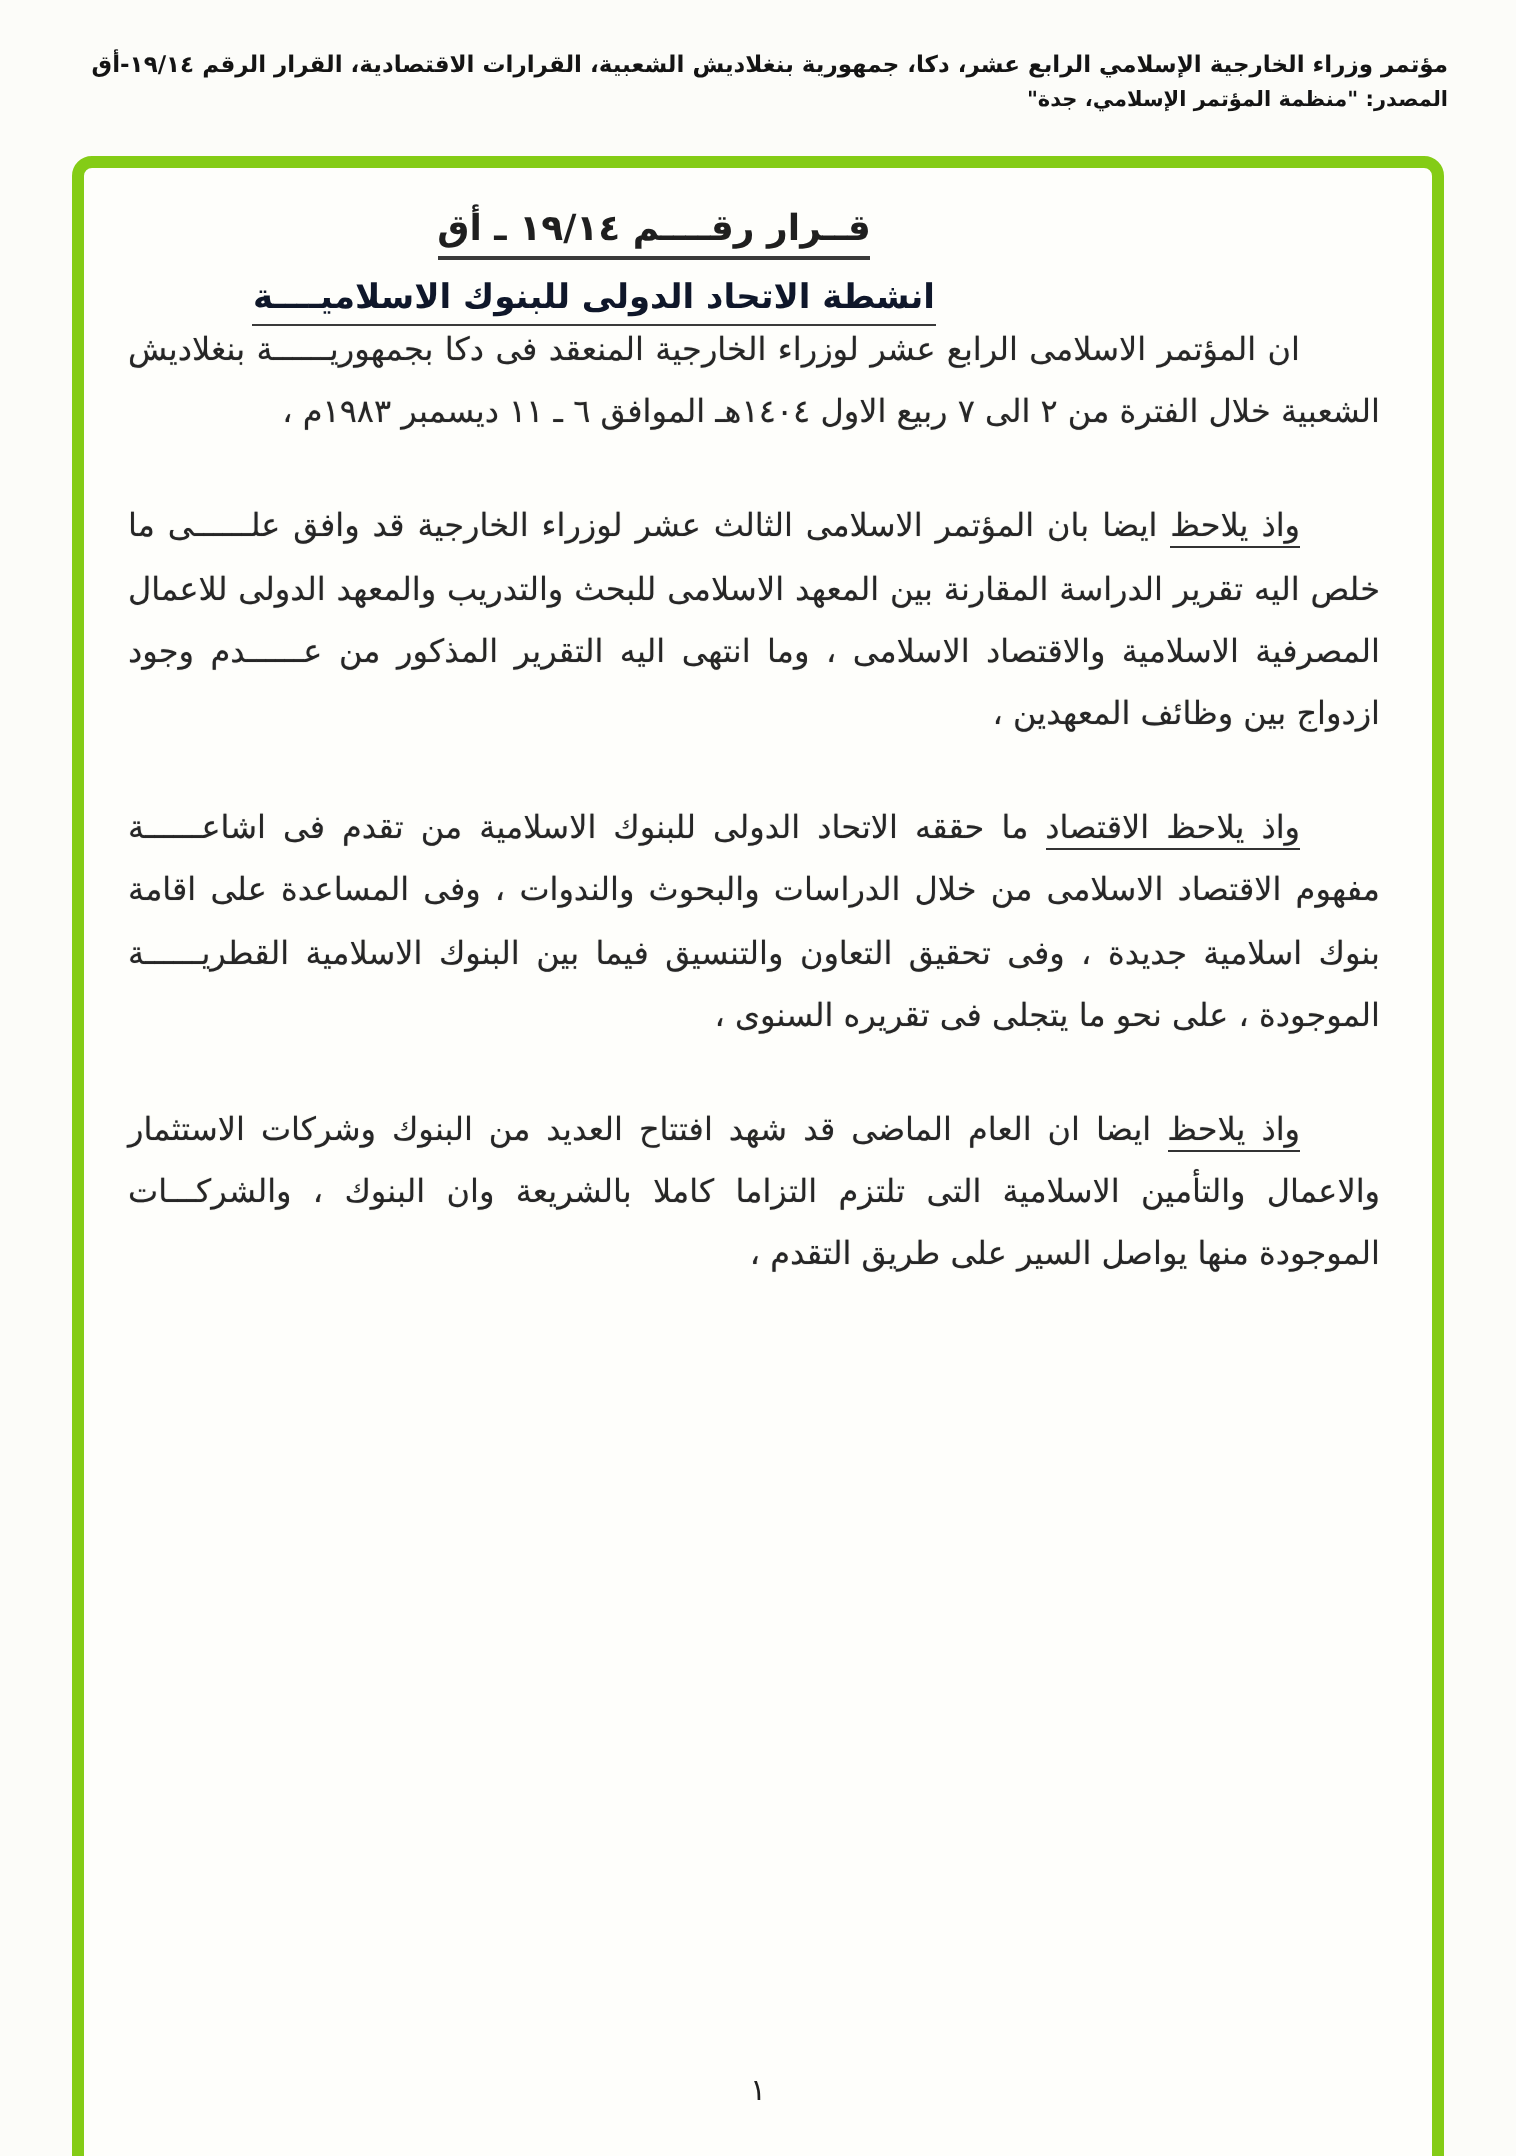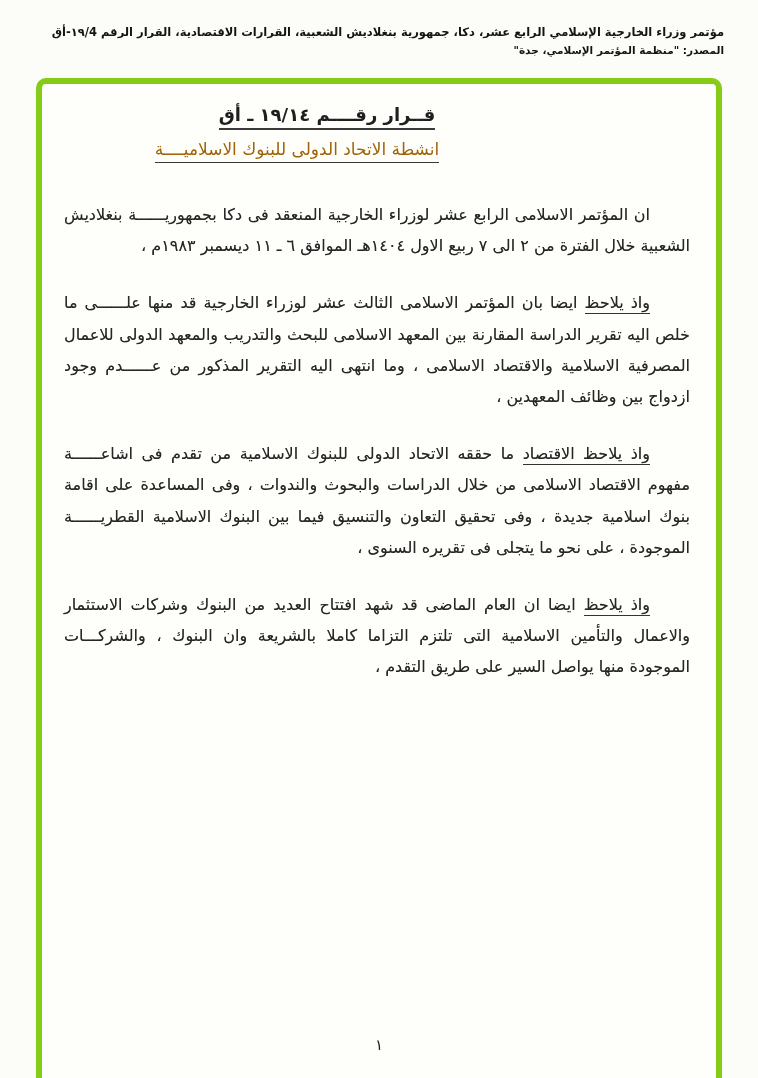--- a/index.html
+++ b/index.html
@@ -34,29 +34,29 @@
 
   .doc-title {
     font-size: 18px;
     font-weight: bold;
     color: #1f1f1f;
     text-align: center;
     margin: 4px 100px 0 0;
   }
   .doc-subtitle {
     font-size: 17px;
-    font-weight: normal;
-    color: #a16207;
+    font-weight: bold;
+    color: #0f172a;
     text-align: center;
     margin: 14px 160px 0 0;
   }
   .doc-title .u { border-bottom: 2px solid #3a3a3a; padding-bottom: 3px; }
   .doc-subtitle .u { border-bottom: 1.5px solid #3a3a3a; padding-bottom: 3px; }
 
-  .body-text { margin-top: 40px; }
+  .body-text { }
   .para {
     font-size: 16px;
     line-height: 1.95;
     color: #262626;
     text-align: justify;
     text-indent: 40px;
     margin-top: 26px;
     text-shadow: 0 0 0.5px rgba(30,30,30,0.45);
   }
   .para:first-child { margin-top: 0; }
@@ -70,36 +70,36 @@
     font-size: 15px;
     color: #1f1f1f;
   }
 </style>
 </head>
 <body>
 
 <div class="page">
 
   <div class="header">
-    <div class="header-line1">مؤتمر وزراء الخارجية الإسلامي الرابع عشر، دكا، جمهورية بنغلاديش الشعبية، القرارات الاقتصادية، القرار الرقم ١٩/4-أق</div>
+    <div class="header-line1">مؤتمر وزراء الخارجية الإسلامي الرابع عشر، دكا، جمهورية بنغلاديش الشعبية، القرارات الاقتصادية، القرار الرقم ١٩/١٤-أق</div>
     <div class="header-line2">المصدر: "منظمة المؤتمر الإسلامي، جدة"</div>
   </div>
 
   <div class="frame">
 
     <div class="doc-title"><span class="u">قــرار رقــــم ١٩/١٤ ـ أق</span></div>
 
     <div class="doc-subtitle"><span class="u">انشطة الاتحاد الدولى للبنوك الاسلاميــــة</span></div>
 
     <div class="body-text">
 
       <p class="para"><span class="lead"></span><span>ان المؤتمر الاسلامى الرابع عشر لوزراء الخارجية المنعقد فى دكا بجمهوريــــــة بنغلاديش الشعبية خلال الفترة من ٢ الى ٧ ربيع الاول ١٤٠٤هـ الموافق ٦ ـ ١١ ديسمبر ١٩٨٣م ،</span></p>
 
 
-      <p class="para"><span class="lead">واذ يلاحظ</span><span> ايضا بان المؤتمر الاسلامى الثالث عشر لوزراء الخارجية قد منها علــــــى ما خلص اليه تقرير الدراسة المقارنة بين المعهد الاسلامى للبحث والتدريب والمعهد الدولى للاعمال المصرفية الاسلامية والاقتصاد الاسلامى ، وما انتهى اليه التقرير المذكور من عــــــدم وجود ازدواج بين وظائف المعهدين ،</span></p>
+      <p class="para"><span class="lead">واذ يلاحظ</span><span> ايضا بان المؤتمر الاسلامى الثالث عشر لوزراء الخارجية قد وافق علــــــى ما خلص اليه تقرير الدراسة المقارنة بين المعهد الاسلامى للبحث والتدريب والمعهد الدولى للاعمال المصرفية الاسلامية والاقتصاد الاسلامى ، وما انتهى اليه التقرير المذكور من عــــــدم وجود ازدواج بين وظائف المعهدين ،</span></p>
 
       <p class="para"><span class="lead">واذ يلاحظ الاقتصاد</span><span> ما حققه الاتحاد الدولى للبنوك الاسلامية من تقدم فى اشاعــــــة مفهوم الاقتصاد الاسلامى من خلال الدراسات والبحوث والندوات ، وفى المساعدة على اقامة بنوك اسلامية جديدة ، وفى تحقيق التعاون والتنسيق فيما بين البنوك الاسلامية القطريــــــة الموجودة ، على نحو ما يتجلى فى تقريره السنوى ،</span></p>
 
 
       <p class="para"><span class="lead">واذ يلاحظ</span><span> ايضا ان العام الماضى قد شهد افتتاح العديد من البنوك وشركات الاستثمار والاعمال والتأمين الاسلامية التى تلتزم التزاما كاملا بالشريعة وان البنوك ، والشركـــات الموجودة منها يواصل السير على طريق التقدم ،</span></p>
 
     </div>
   </div>
 
   <div class="page-number">١</div>

